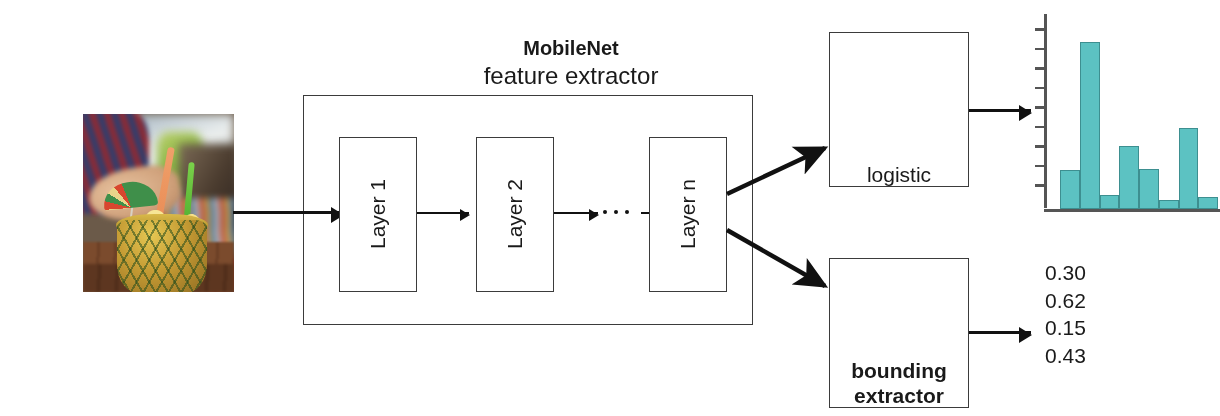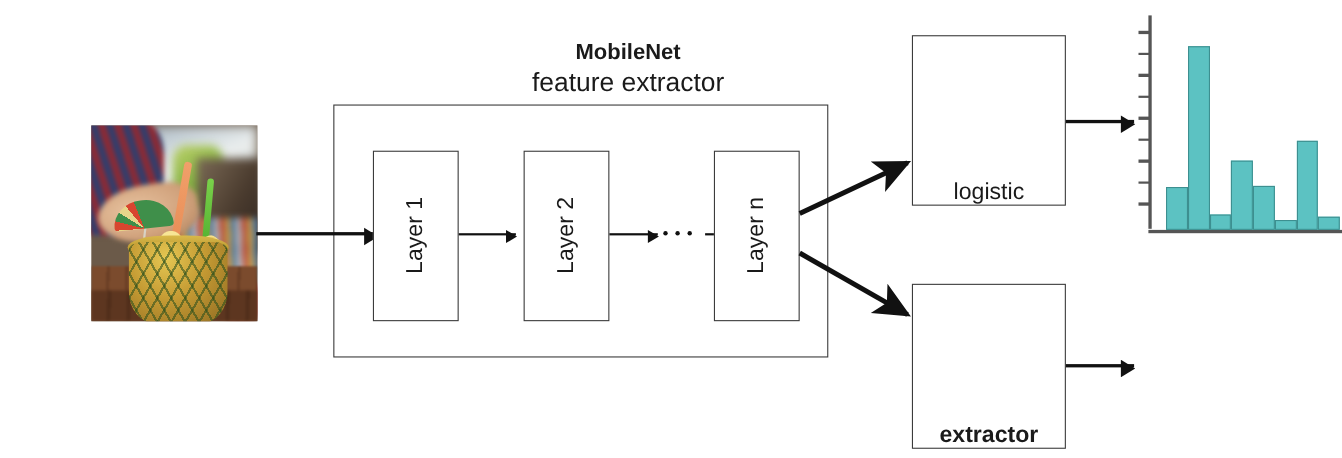--- a/index.html
+++ b/index.html
@@ -373,19 +373,26 @@
         <div class="bar" style="height: 23%;"></div>
         <div class="bar" style="height: 5%;"></div>
         <div class="bar" style="height: 46%;"></div>
         <div class="bar" style="height: 7%;"></div>
       </div>
   </div>
 
   <div class="box" style="left:788px; top:258px; width:140px; height:150px;"></div>
   <div class="center-text" style="left:788px; top:258px; width:140px; height:150px; font-size:21px; font-weight:bold;">
     <div>
+      <div>bounding</div>
       <div>extractor</div>
     </div>
   </div>
   <div class="h-arrow" style="left:928px; top:331px; width:62px;"></div>
 
+  <div class="numbers" id="bbox-numbers">
+      <div>0.30</div>
+      <div>0.62</div>
+      <div>0.15</div>
+      <div>0.43</div>
+    </div>
 
 </div>
 
 </body></html>

